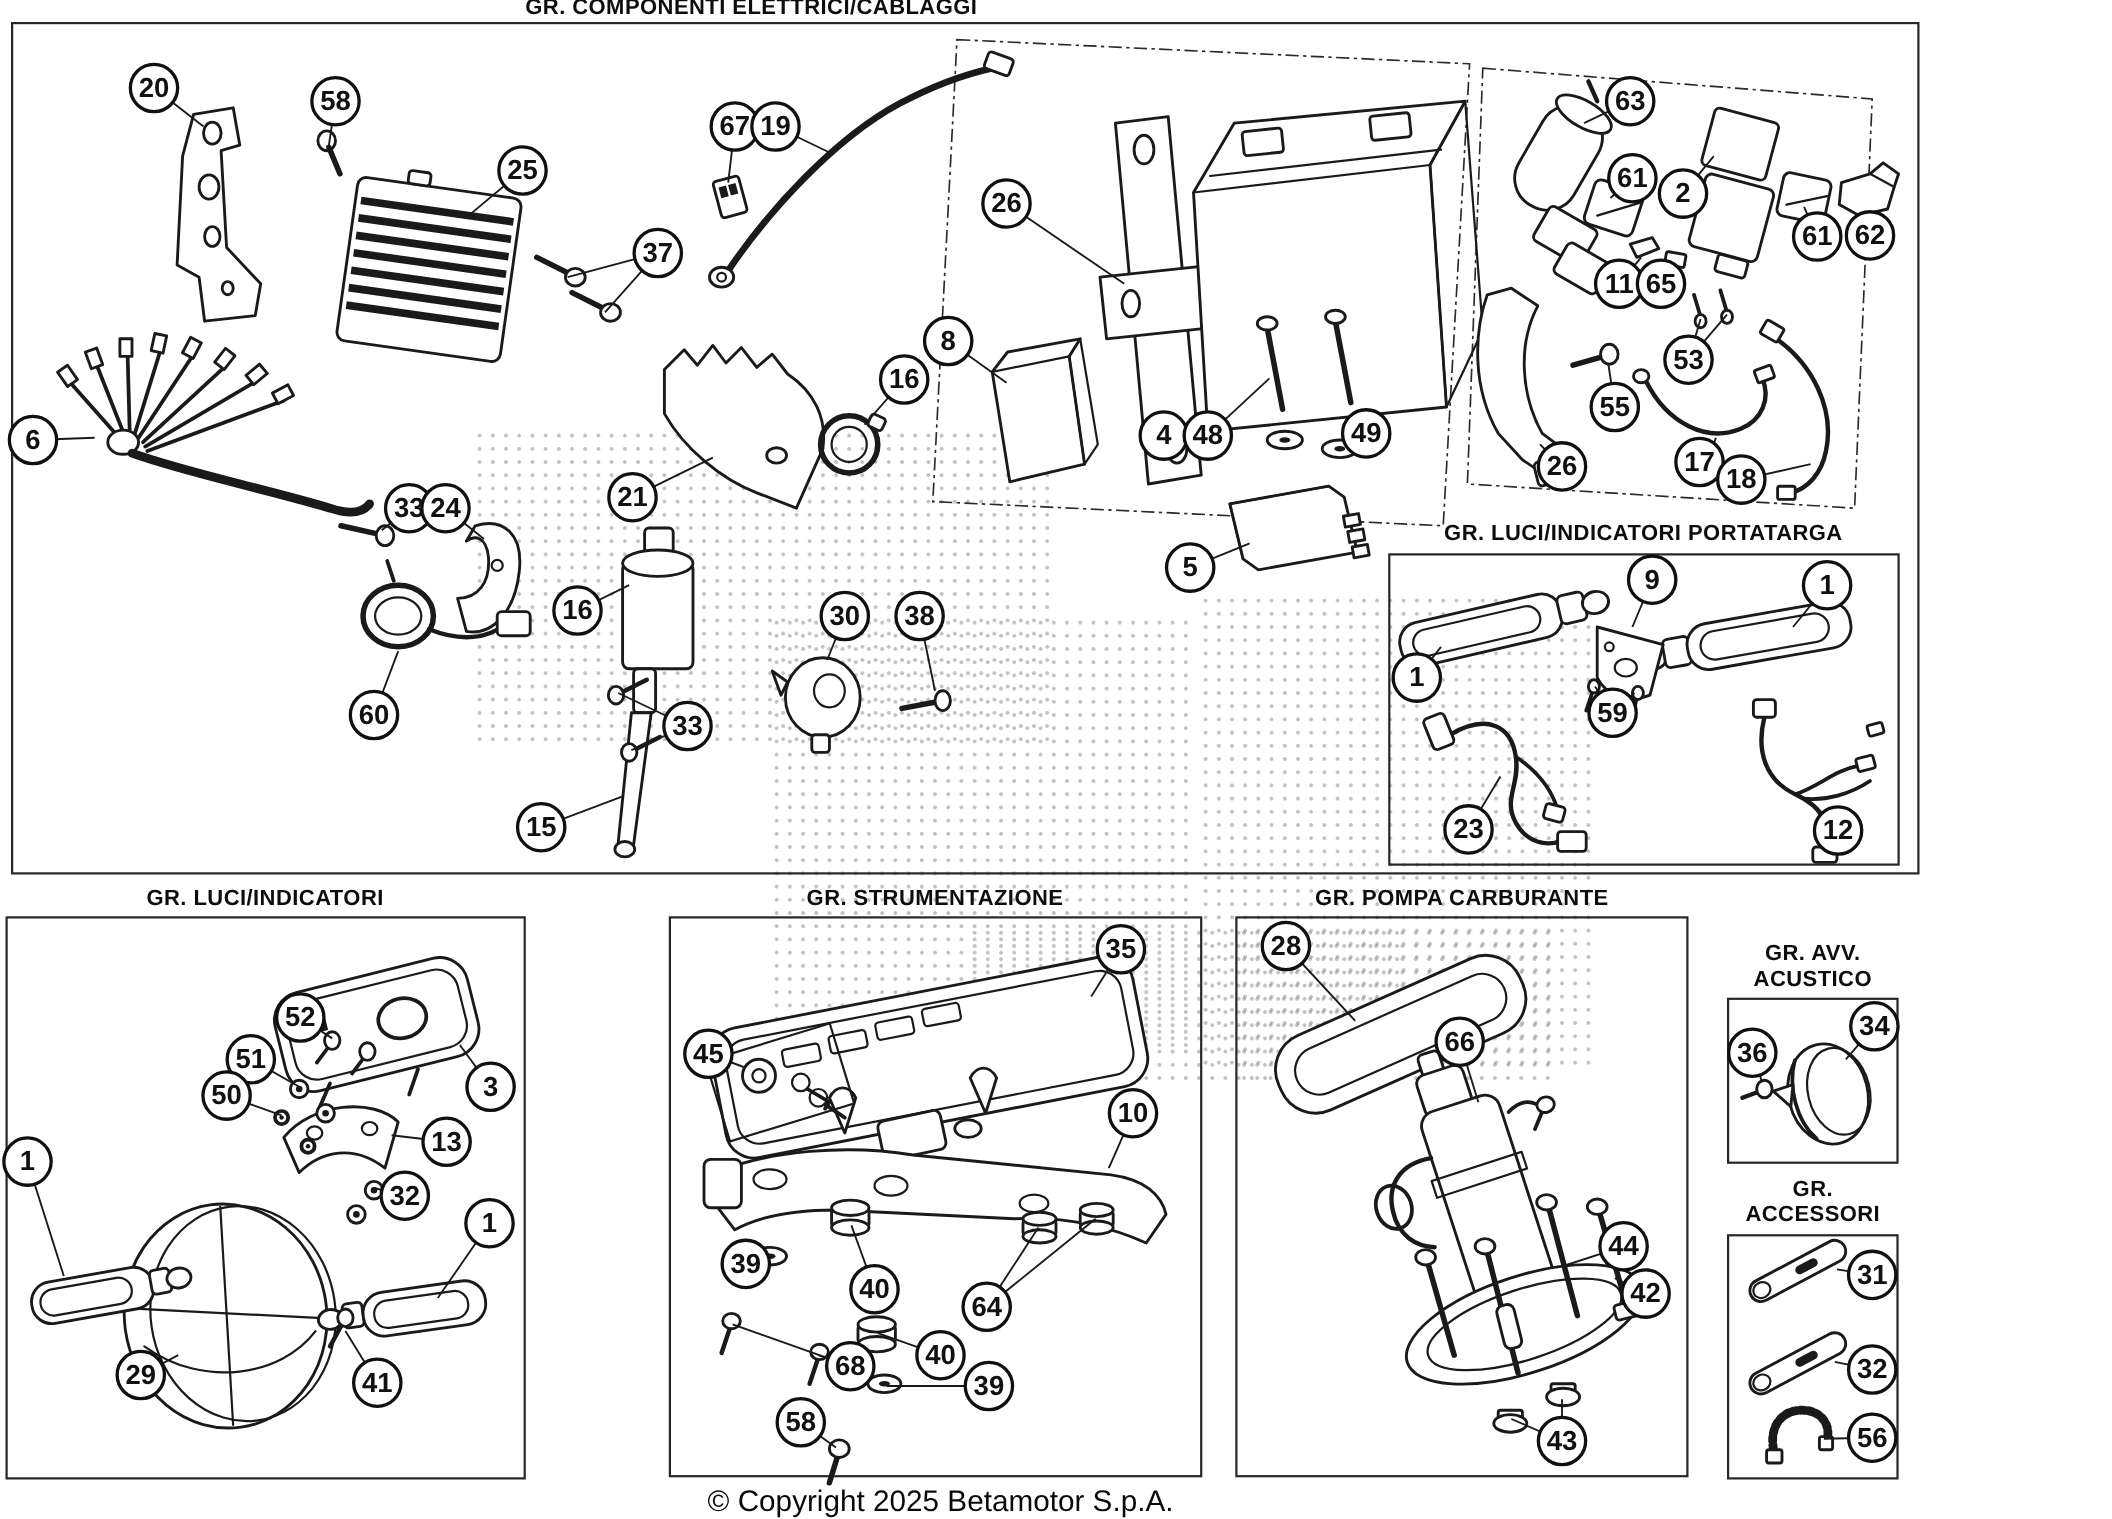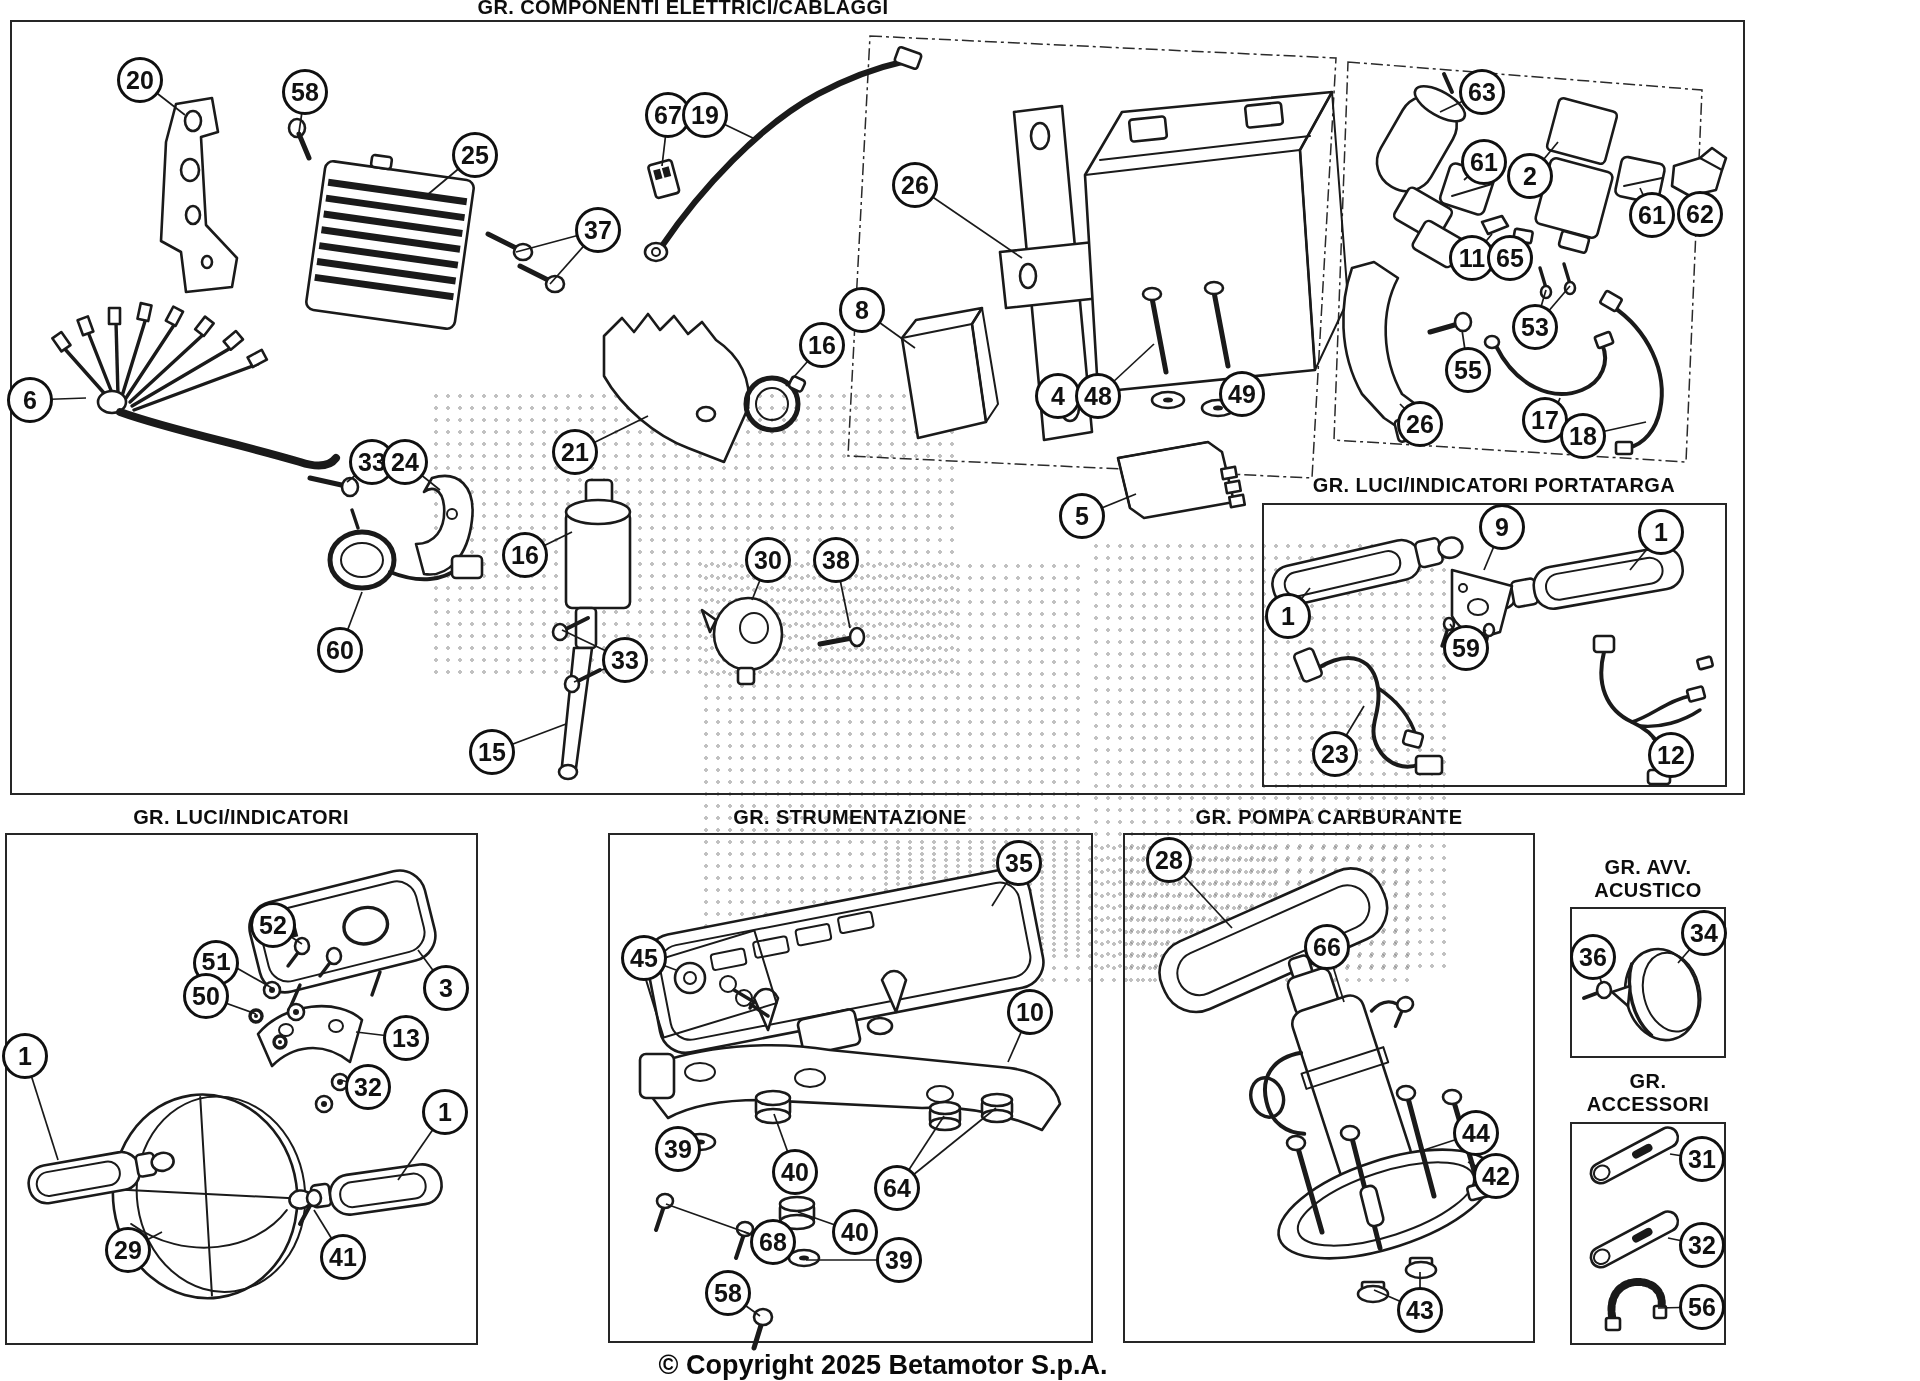--- a/index.html
+++ b/index.html
@@ -13,21 +13,21 @@
   svg.art{position:absolute;left:0;top:0;width:1920px;height:1381px;}
   .p{fill:#fff;stroke:#1a1a1a;stroke-width:2.6;stroke-linejoin:round;stroke-linecap:round;}
   .ln{fill:none;stroke:#1a1a1a;stroke-width:2.6;stroke-linejoin:round;stroke-linecap:round;}
   .dk{fill:#1a1a1a;stroke:none;}
   .w2{stroke-width:2;}.w3{stroke-width:3.4;}.w4{stroke-width:4;}.w5{stroke-width:5;}.w6{stroke-width:6;}.w8{stroke-width:8;}
   .bnd{fill:none;stroke:#2a2a2a;stroke-width:1.5;stroke-dasharray:12 4 3 4;}
   [data-name="leader-line"]{stroke:#1a1a1a;stroke-width:1.7;}
   .callout{position:absolute;width:46px;height:46px;border:3px solid #101010;border-radius:50%;
            background:#fff;display:flex;align-items:center;justify-content:center;
            font-weight:bold;font-size:25px;line-height:1;box-sizing:border-box;z-index:5;}
-  .copyright{position:absolute;transform:translateX(-50%);font-weight:bold;font-size:27px;color:#0a0a0a;margin-left:28px;}
+  .copyright{position:absolute;transform:translateX(-50%);font-weight:normal;font-size:27px;color:#0a0a0a;}
 </style>
 </head>
 <body>
 
 <div class="page" data-name="diagram-page">
 
   <div class="dots" style="left:430px;top:390px;width:530px;height:290px" data-name="watermark-dots"></div>
   <div class="dots" style="left:700px;top:560px;width:380px;height:400px" data-name="watermark-dots"></div>
   <div class="dots" style="left:1090px;top:540px;width:360px;height:430px" data-name="watermark-dots"></div>
   <div class="dots" style="left:880px;top:842px;width:400px;height:140px" data-name="watermark-dots"></div>
@@ -613,21 +613,21 @@
       <div class="callout" data-name="callout-15" style="left: 469px; top: 729px;">15</div>
       <div class="callout" data-name="callout-30" style="left: 745px; top: 537px;">30</div>
       <div class="callout" data-name="callout-38" style="left: 813px; top: 537px;">38</div>
       <div class="callout" data-name="callout-9" style="left: 1479px; top: 504px;">9</div>
       <div class="callout" data-name="callout-1" style="left: 1638px; top: 509px;">1</div>
       <div class="callout" data-name="callout-1" style="left: 1265px; top: 593px;">1</div>
       <div class="callout" data-name="callout-59" style="left: 1443px; top: 625px;">59</div>
       <div class="callout" data-name="callout-23" style="left: 1312px; top: 731px;">23</div>
       <div class="callout" data-name="callout-12" style="left: 1648px; top: 732px;">12</div>
       <div class="callout" data-name="callout-52" style="left: 250px; top: 902px;">52</div>
-      <div class="callout" data-name="callout-51" style="left: 193px; top: 940px; font-family: Liberation Mono, monospace;">51</div>
+      <div class="callout" data-name="callout-51" style="left: 205px; top: 940px;">51</div>
       <div class="callout" data-name="callout-50" style="left: 183px; top: 973px;">50</div>
       <div class="callout" data-name="callout-3" style="left: 423px; top: 965px;">3</div>
       <div class="callout" data-name="callout-13" style="left: 383px; top: 1015px;">13</div>
       <div class="callout" data-name="callout-27" style="left: 345px; top: 1064px;">32</div>
       <div class="callout" data-name="callout-1" style="left: 2px; top: 1033px;">1</div>
       <div class="callout" data-name="callout-1" style="left: 422px; top: 1089px;">1</div>
       <div class="callout" data-name="callout-29" style="left: 105px; top: 1227px;">29</div>
       <div class="callout" data-name="callout-41" style="left: 320px; top: 1234px;">41</div>
       <div class="callout" data-name="callout-35" style="left: 996px; top: 840px;">35</div>
       <div class="callout" data-name="callout-45" style="left: 621px; top: 935px;">45</div>

